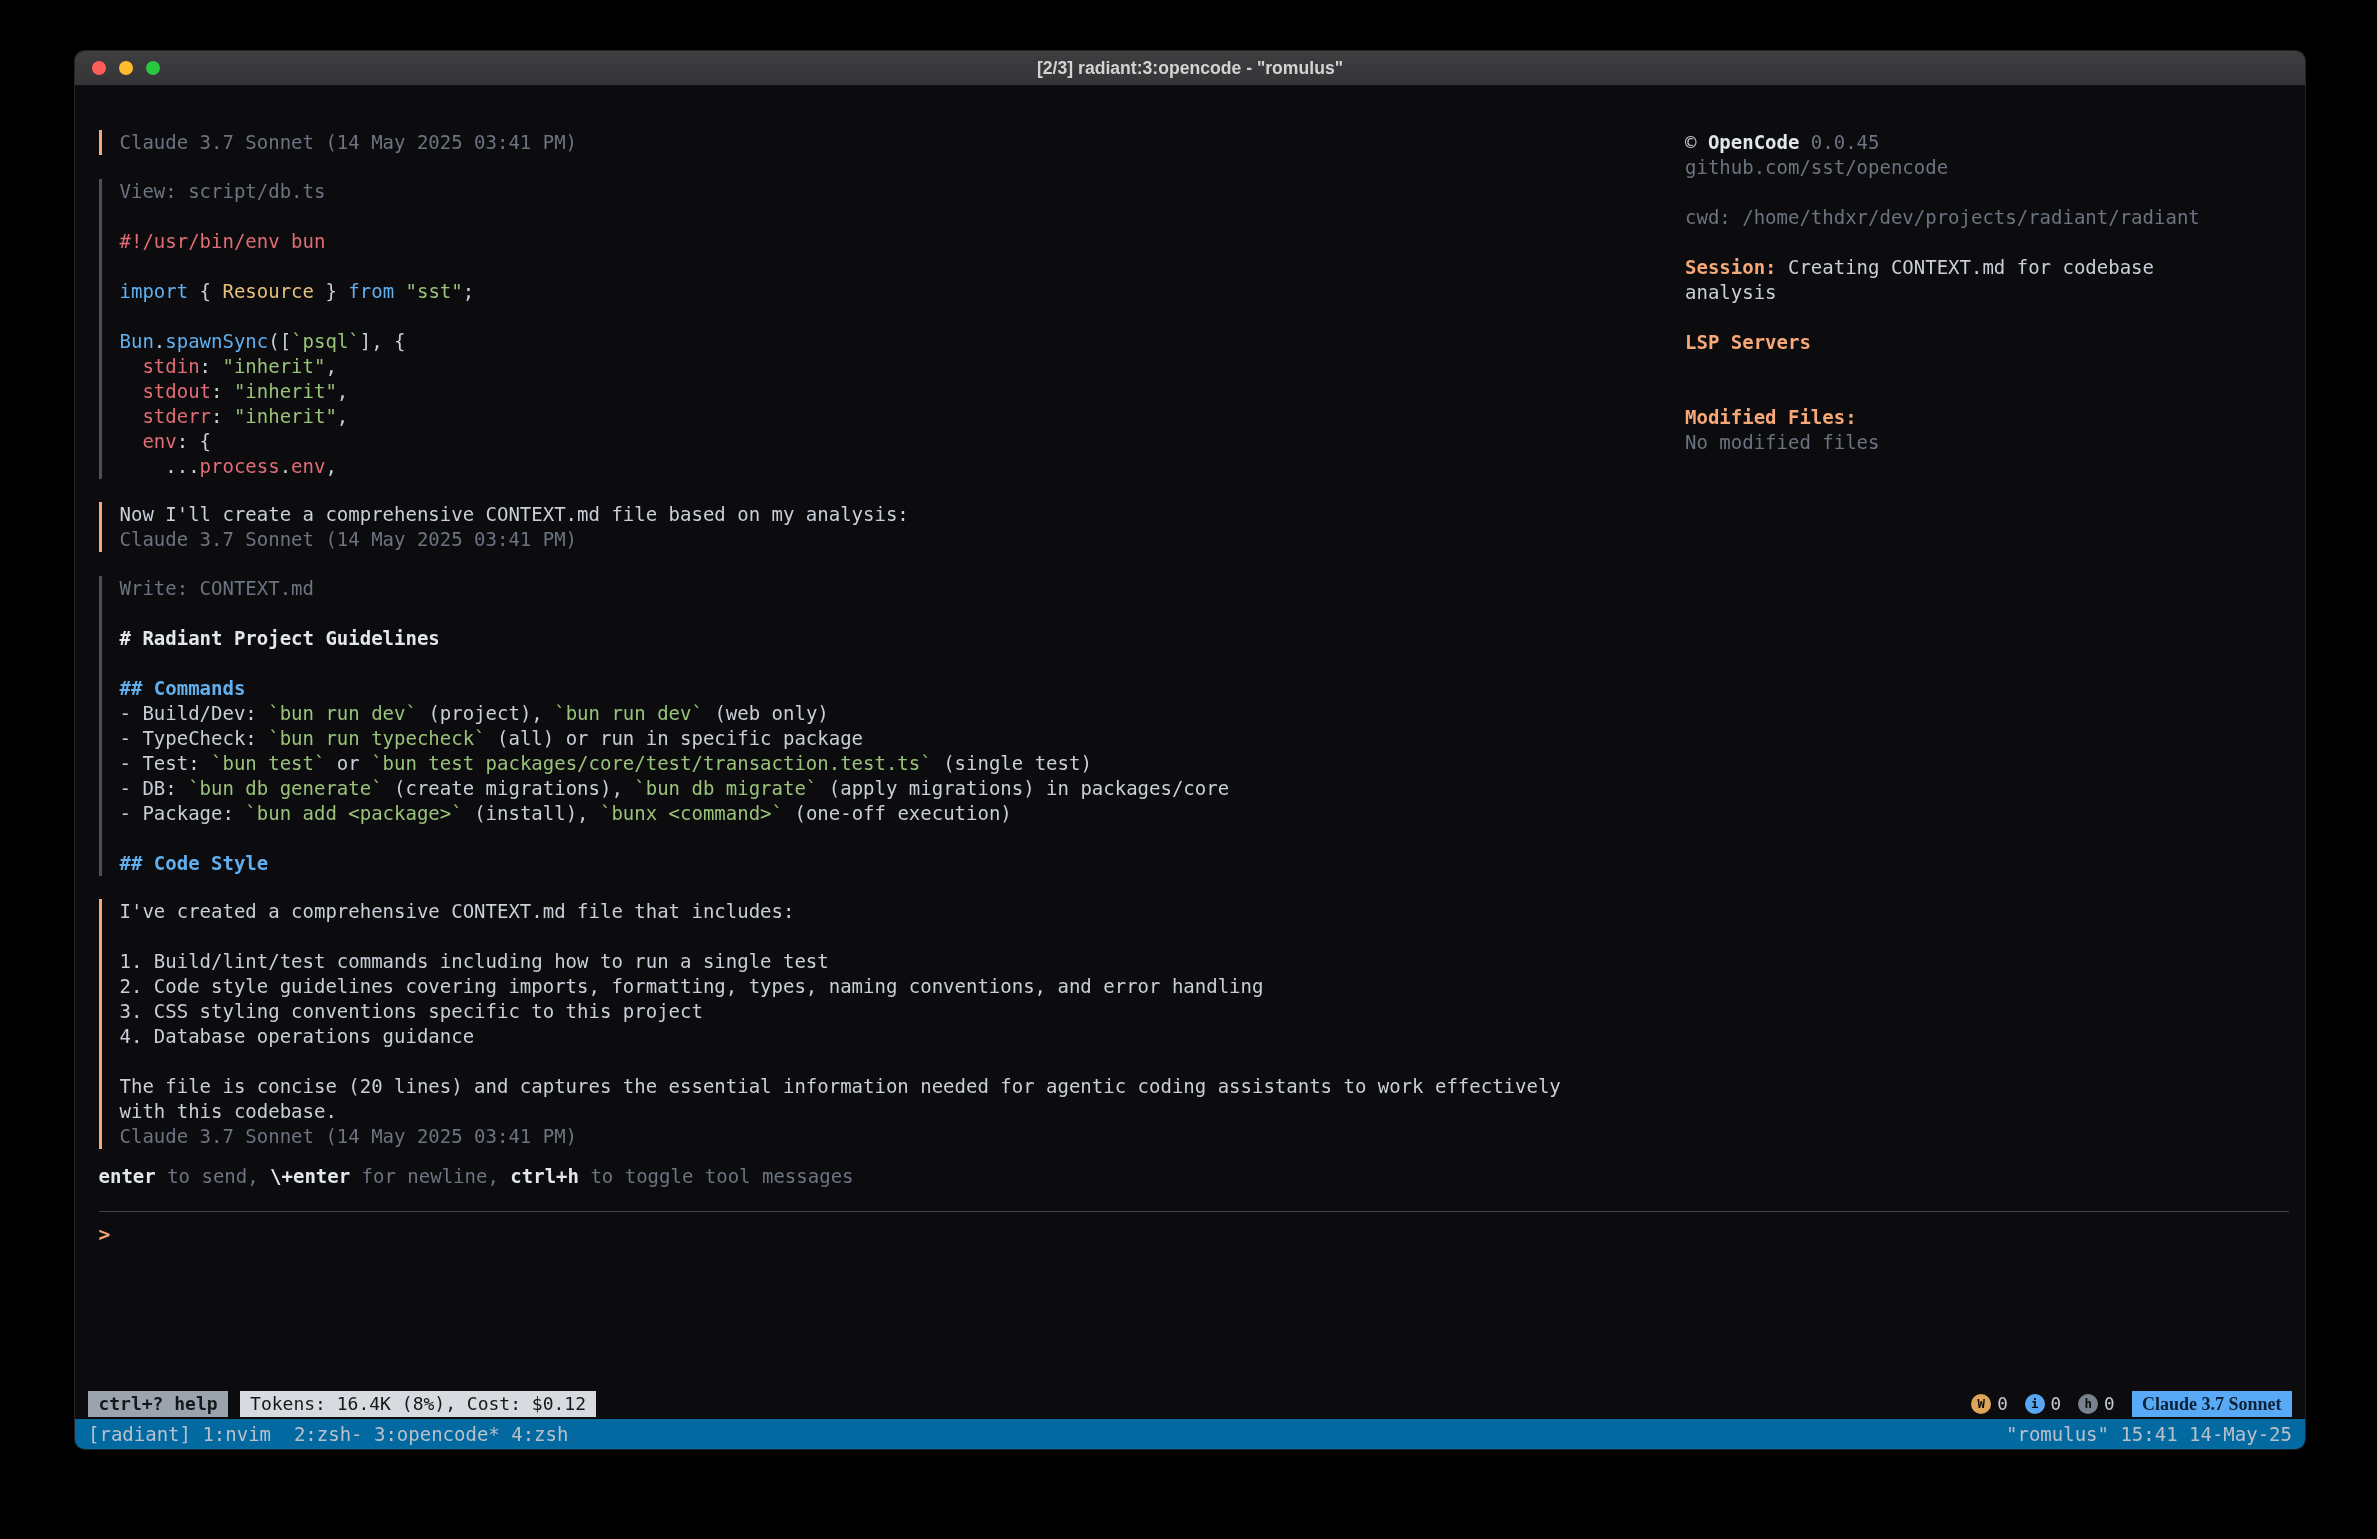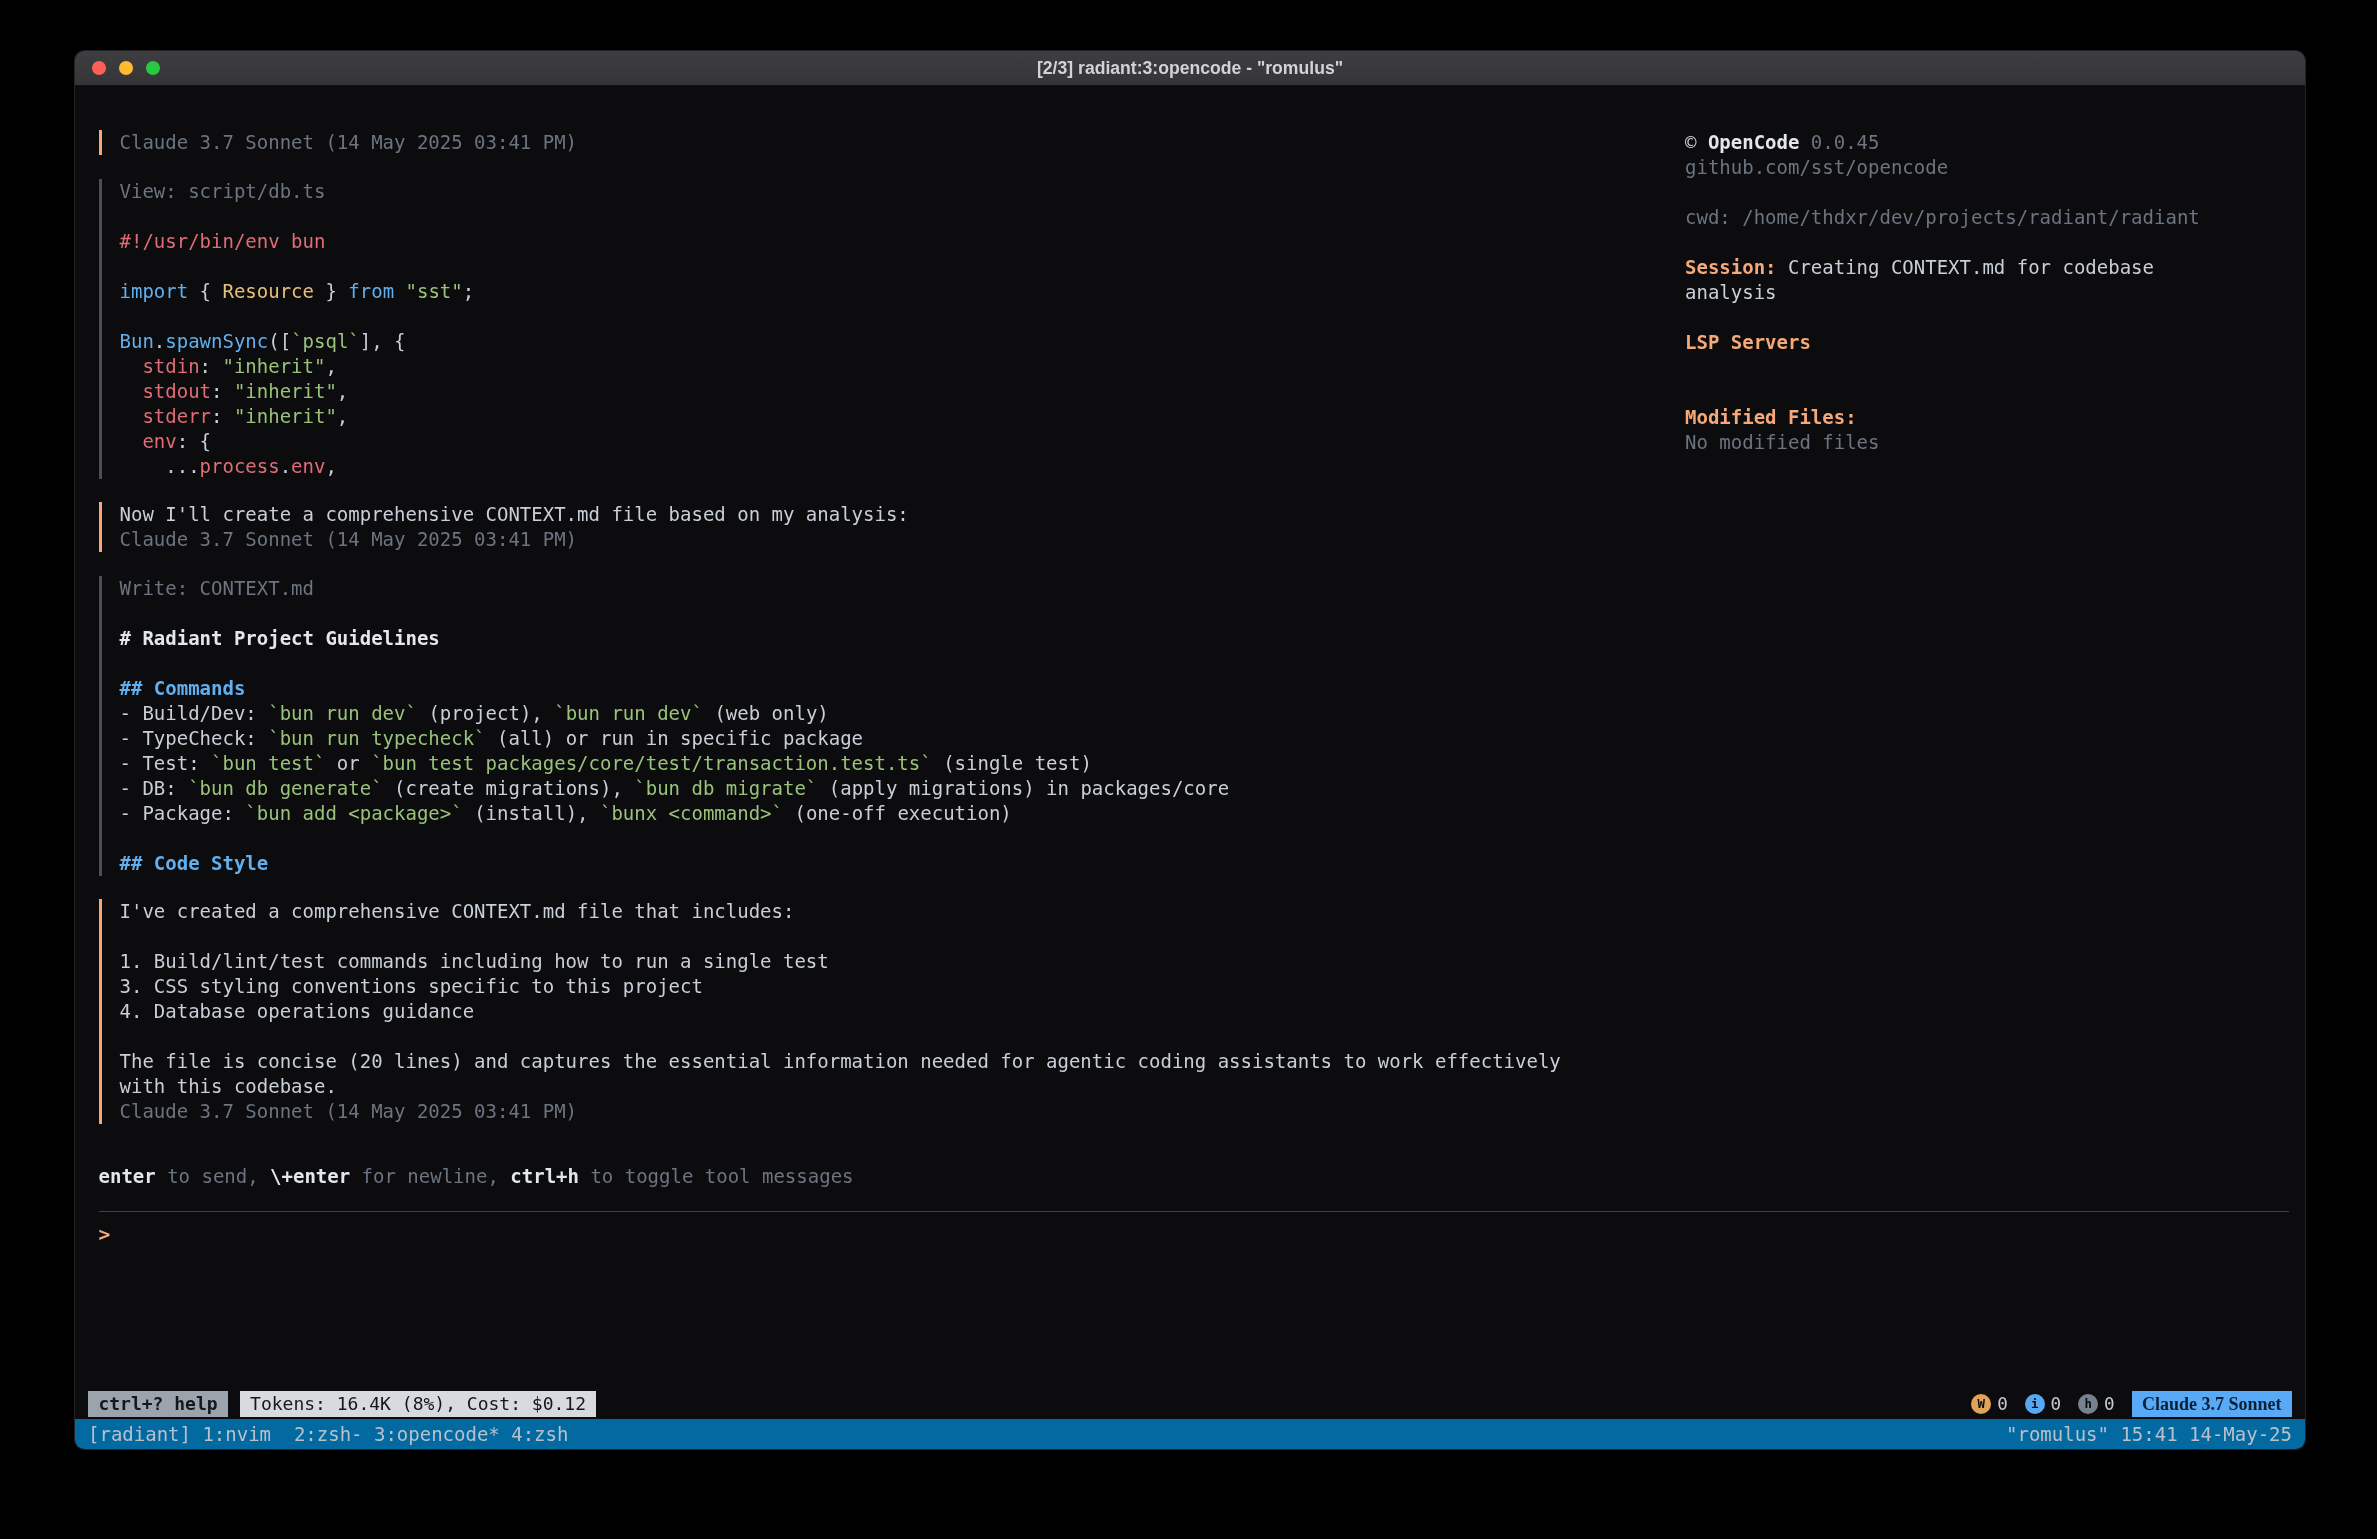--- a/index.html
+++ b/index.html
@@ -147,20 +147,21 @@
               <div class="line">&nbsp;</div>
               <div class="line"><span class="t-mdh">## Code Style</span></div>
             </div>
         </div>
 
         <div class="block accent-b">
           <div>
               <div class="line"><span class="t-fg">I've created a comprehensive CONTEXT.md file that includes:</span></div>
               <div class="line">&nbsp;</div>
               <div class="line"><span class="t-fg">1. Build/lint/test commands including how to run a single test</span></div>
+              <div class="line"><span class="t-fg">2. Code style guidelines covering imports, formatting, types, naming conventions, and error handling</span></div>
               <div class="line"><span class="t-fg">3. CSS styling conventions specific to this project</span></div>
               <div class="line"><span class="t-fg">4. Database operations guidance</span></div>
               <div class="line">&nbsp;</div>
               <div class="line"><span class="t-fg">The file is concise (20 lines) and captures the essential information needed for agentic coding assistants to work effectively</span></div>
               <div class="line"><span class="t-fg">with this codebase.</span></div>
               <div class="line"><span class="t-dim">Claude 3.7 Sonnet (14 May 2025 03:41 PM)</span></div>
             </div>
         </div>
       </div>
 

